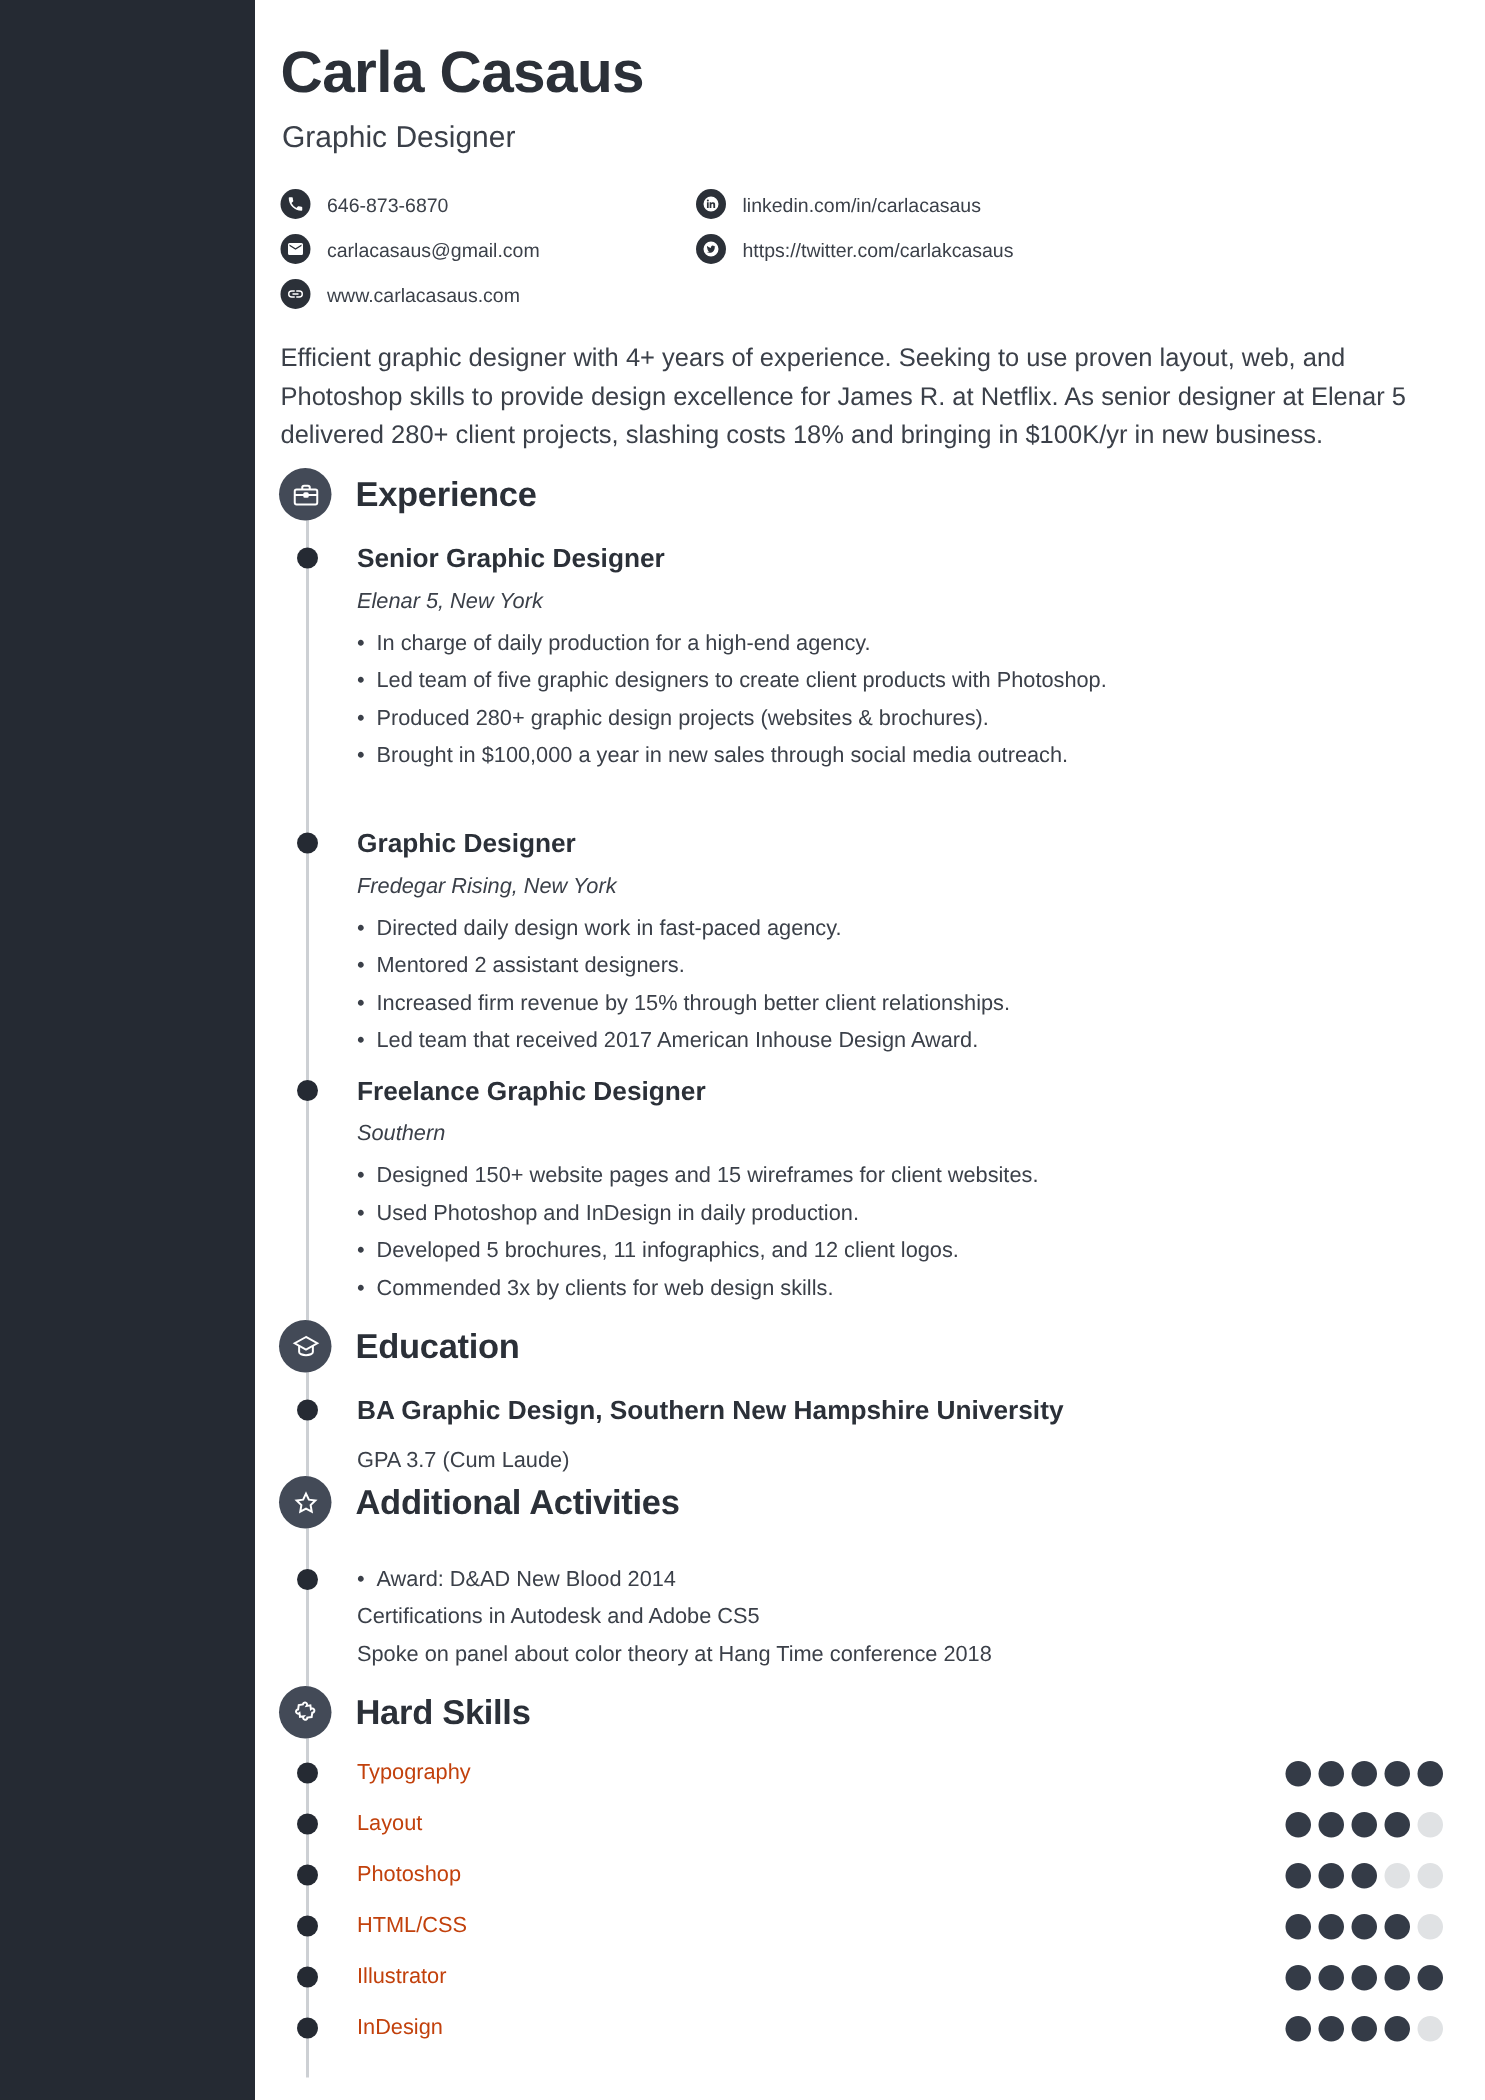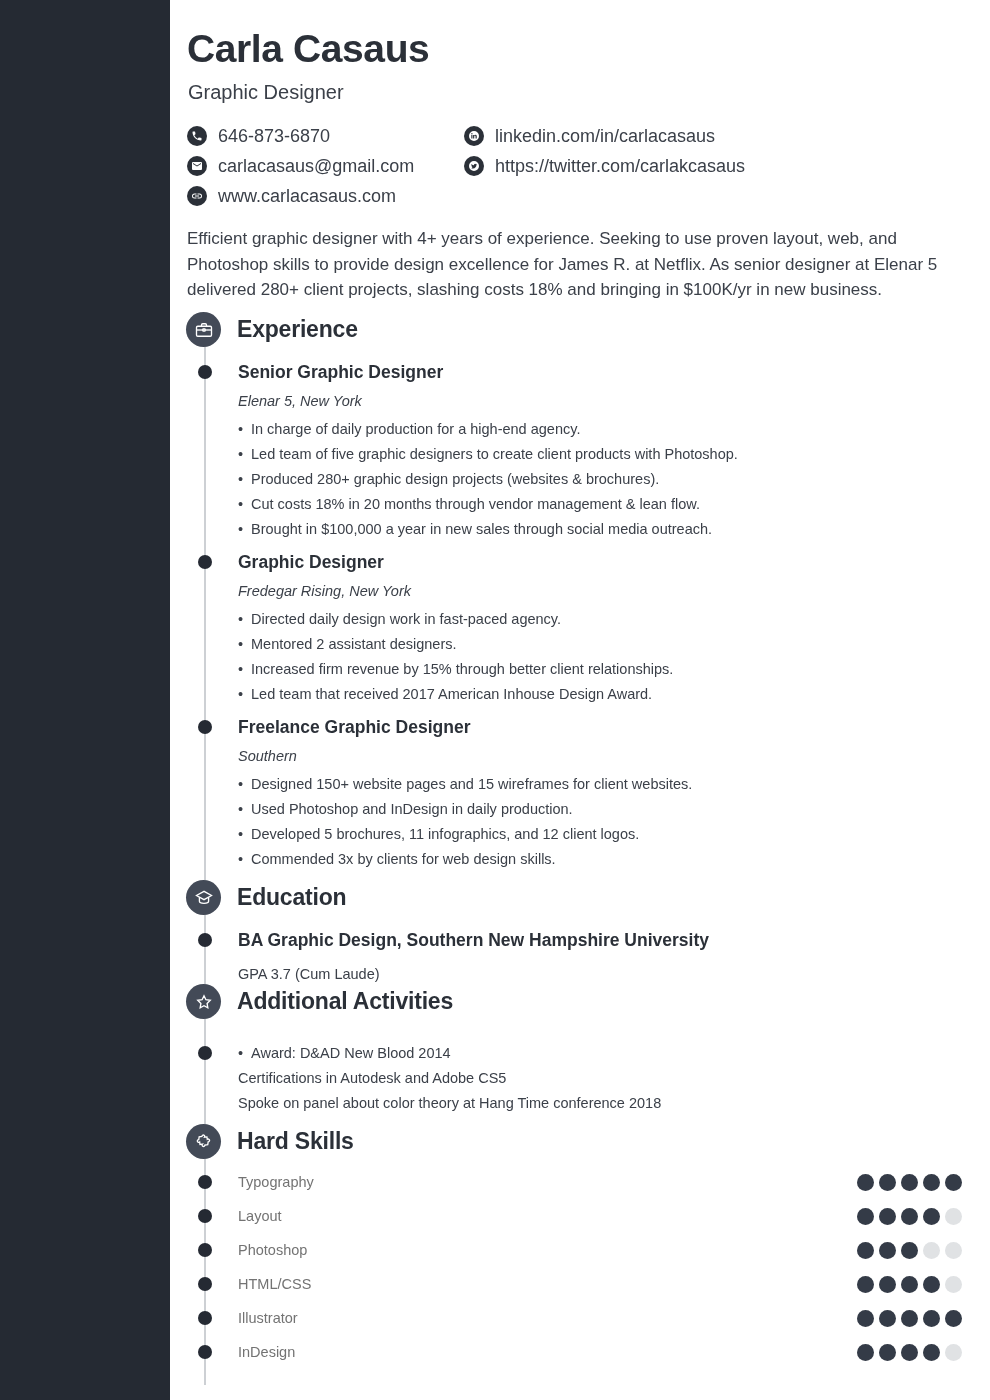--- a/index.html
+++ b/index.html
@@ -39,21 +39,21 @@
     font-size:39px; font-weight:bold; letter-spacing:-.4px; color:#2b3038;
   }
   .job-title{
     position:absolute; left:18px; top:81px;
     font-size:20px; color:#3b4049; font-weight:normal;
   }
   .contacts{ position:absolute; left:17px; top:121px; width:740px; }
   .contact-row{ display:flex; }
   .contact-col{ width:277px; }
   .contact-item{
-    display:flex; align-items:center; height:30px; font-size:18px; color:#3b4049;
+    display:flex; align-items:center; height:30px; font-size:13px; color:#3b4049;
   }
   .cicon{
     width:20px; height:20px; border-radius:50%; background:#2b3038;
     flex:0 0 20px; margin-right:11px;
     display:flex; align-items:center; justify-content:center;
   }
   .cicon svg{ width:12px; height:12px; fill:#ffffff; }
   .summary{
     position:absolute; left:17px; top:226px; width:772px;
     font-size:17px; line-height:25.5px; color:#3b4049;
@@ -83,21 +83,21 @@
   }
   .bullet::before{
     content:"•"; position:absolute; left:0; top:0; color:#3b4049;
   }
   .plain-line{ font-size:14.5px; color:#3b4049; line-height:25px; }
   
   .skill-row{
     position:absolute; left:68px; width:724px; height:34px;
     display:flex; align-items:center; justify-content:space-between;
   }
-  .skill-name{ font-size:14.5px; color:#737373; }
+  .skill-name{ font-size:14.5px; color:#c2410c; }
   .rating{ display:flex; gap:5px; }
   .rdot{ width:17px; height:17px; border-radius:50%; background:#e0e2e4; }
   .rdot.on{ background:#343b47; }
 </style>
 </head>
 <body>
 
 <div class="sidebar"></div>
 
 <div class="main">
@@ -177,21 +177,20 @@
   </div>
 
   <div class="dot" style="top:365px;"></div>
   <div class="entry" style="top:362px;">
     <div class="entry-title">Senior Graphic Designer</div>
     <div class="entry-sub">Elenar 5, New York</div>
     <div class="bullets">
       <div class="bullet">In charge of daily production for a high-end agency.</div>
       <div class="bullet">Led team of five graphic designers to create client products with Photoshop.</div>
       <div class="bullet">Produced 280+ graphic design projects (websites &amp; brochures).</div>
-      <div class="bullet">Cut costs 18% in 20 months through vendor management &amp; lean flow.</div>
       <div class="bullet">Brought in $100,000 a year in new sales through social media outreach.</div>
     </div>
   </div>
 
   <div class="dot" style="top:555px;"></div>
   <div class="entry" style="top:552px;">
     <div class="entry-title">Graphic Designer</div>
     <div class="entry-sub">Fredegar Rising, New York</div>
     <div class="bullets">
       <div class="bullet">Directed daily design work in fast-paced agency.</div>

